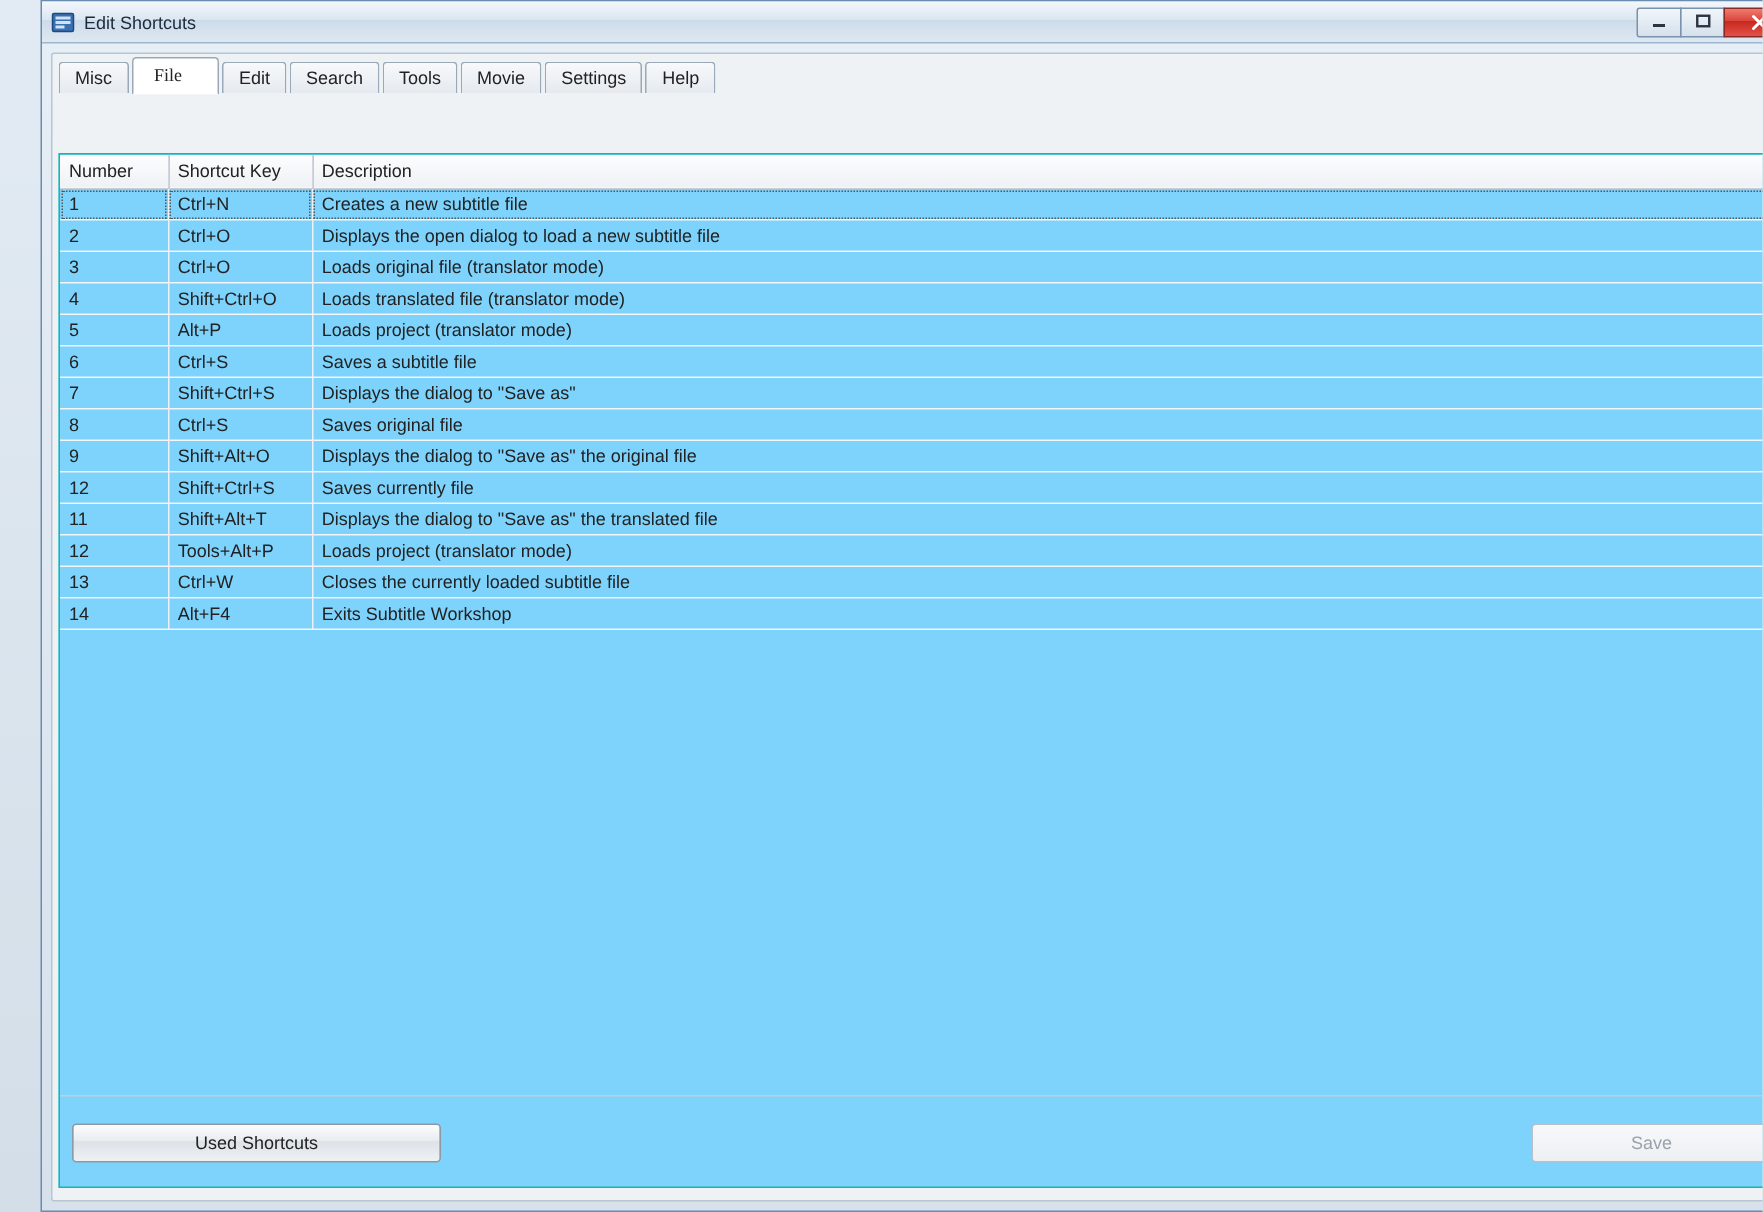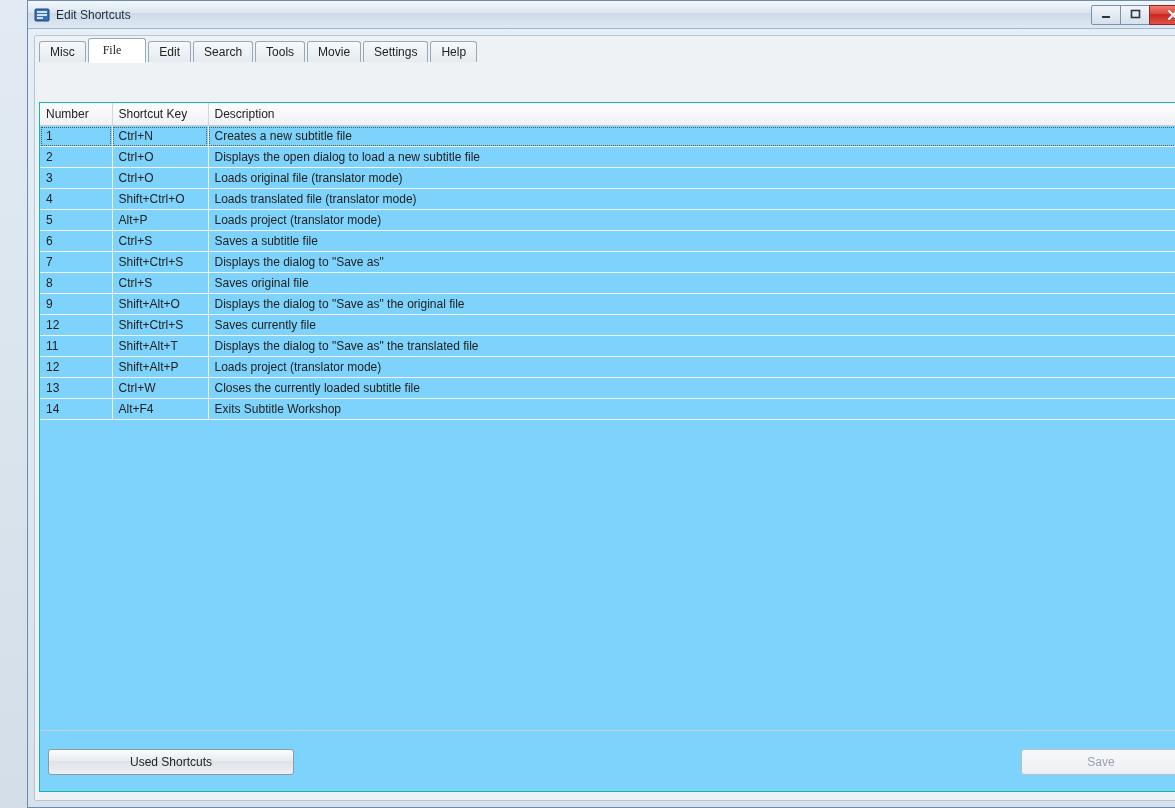--- a/index.html
+++ b/index.html
@@ -282,21 +282,21 @@
                 <td>Shift+Ctrl+S</td>
                 <td>Saves currently file</td>
               </tr>
               <tr>
                 <td>11</td>
                 <td>Shift+Alt+T</td>
                 <td>Displays the dialog to "Save as" the translated file</td>
               </tr>
               <tr>
                 <td>12</td>
-                <td>Shift+Alt+P</td>
+                <td>Tools+Alt+P</td>
                 <td>Loads project (translator mode)</td>
               </tr>
               <tr>
                 <td>13</td>
                 <td>Ctrl+W</td>
                 <td>Closes the currently loaded subtitle file</td>
               </tr>
               <tr>
                 <td>14</td>
                 <td>Alt+F4</td>

